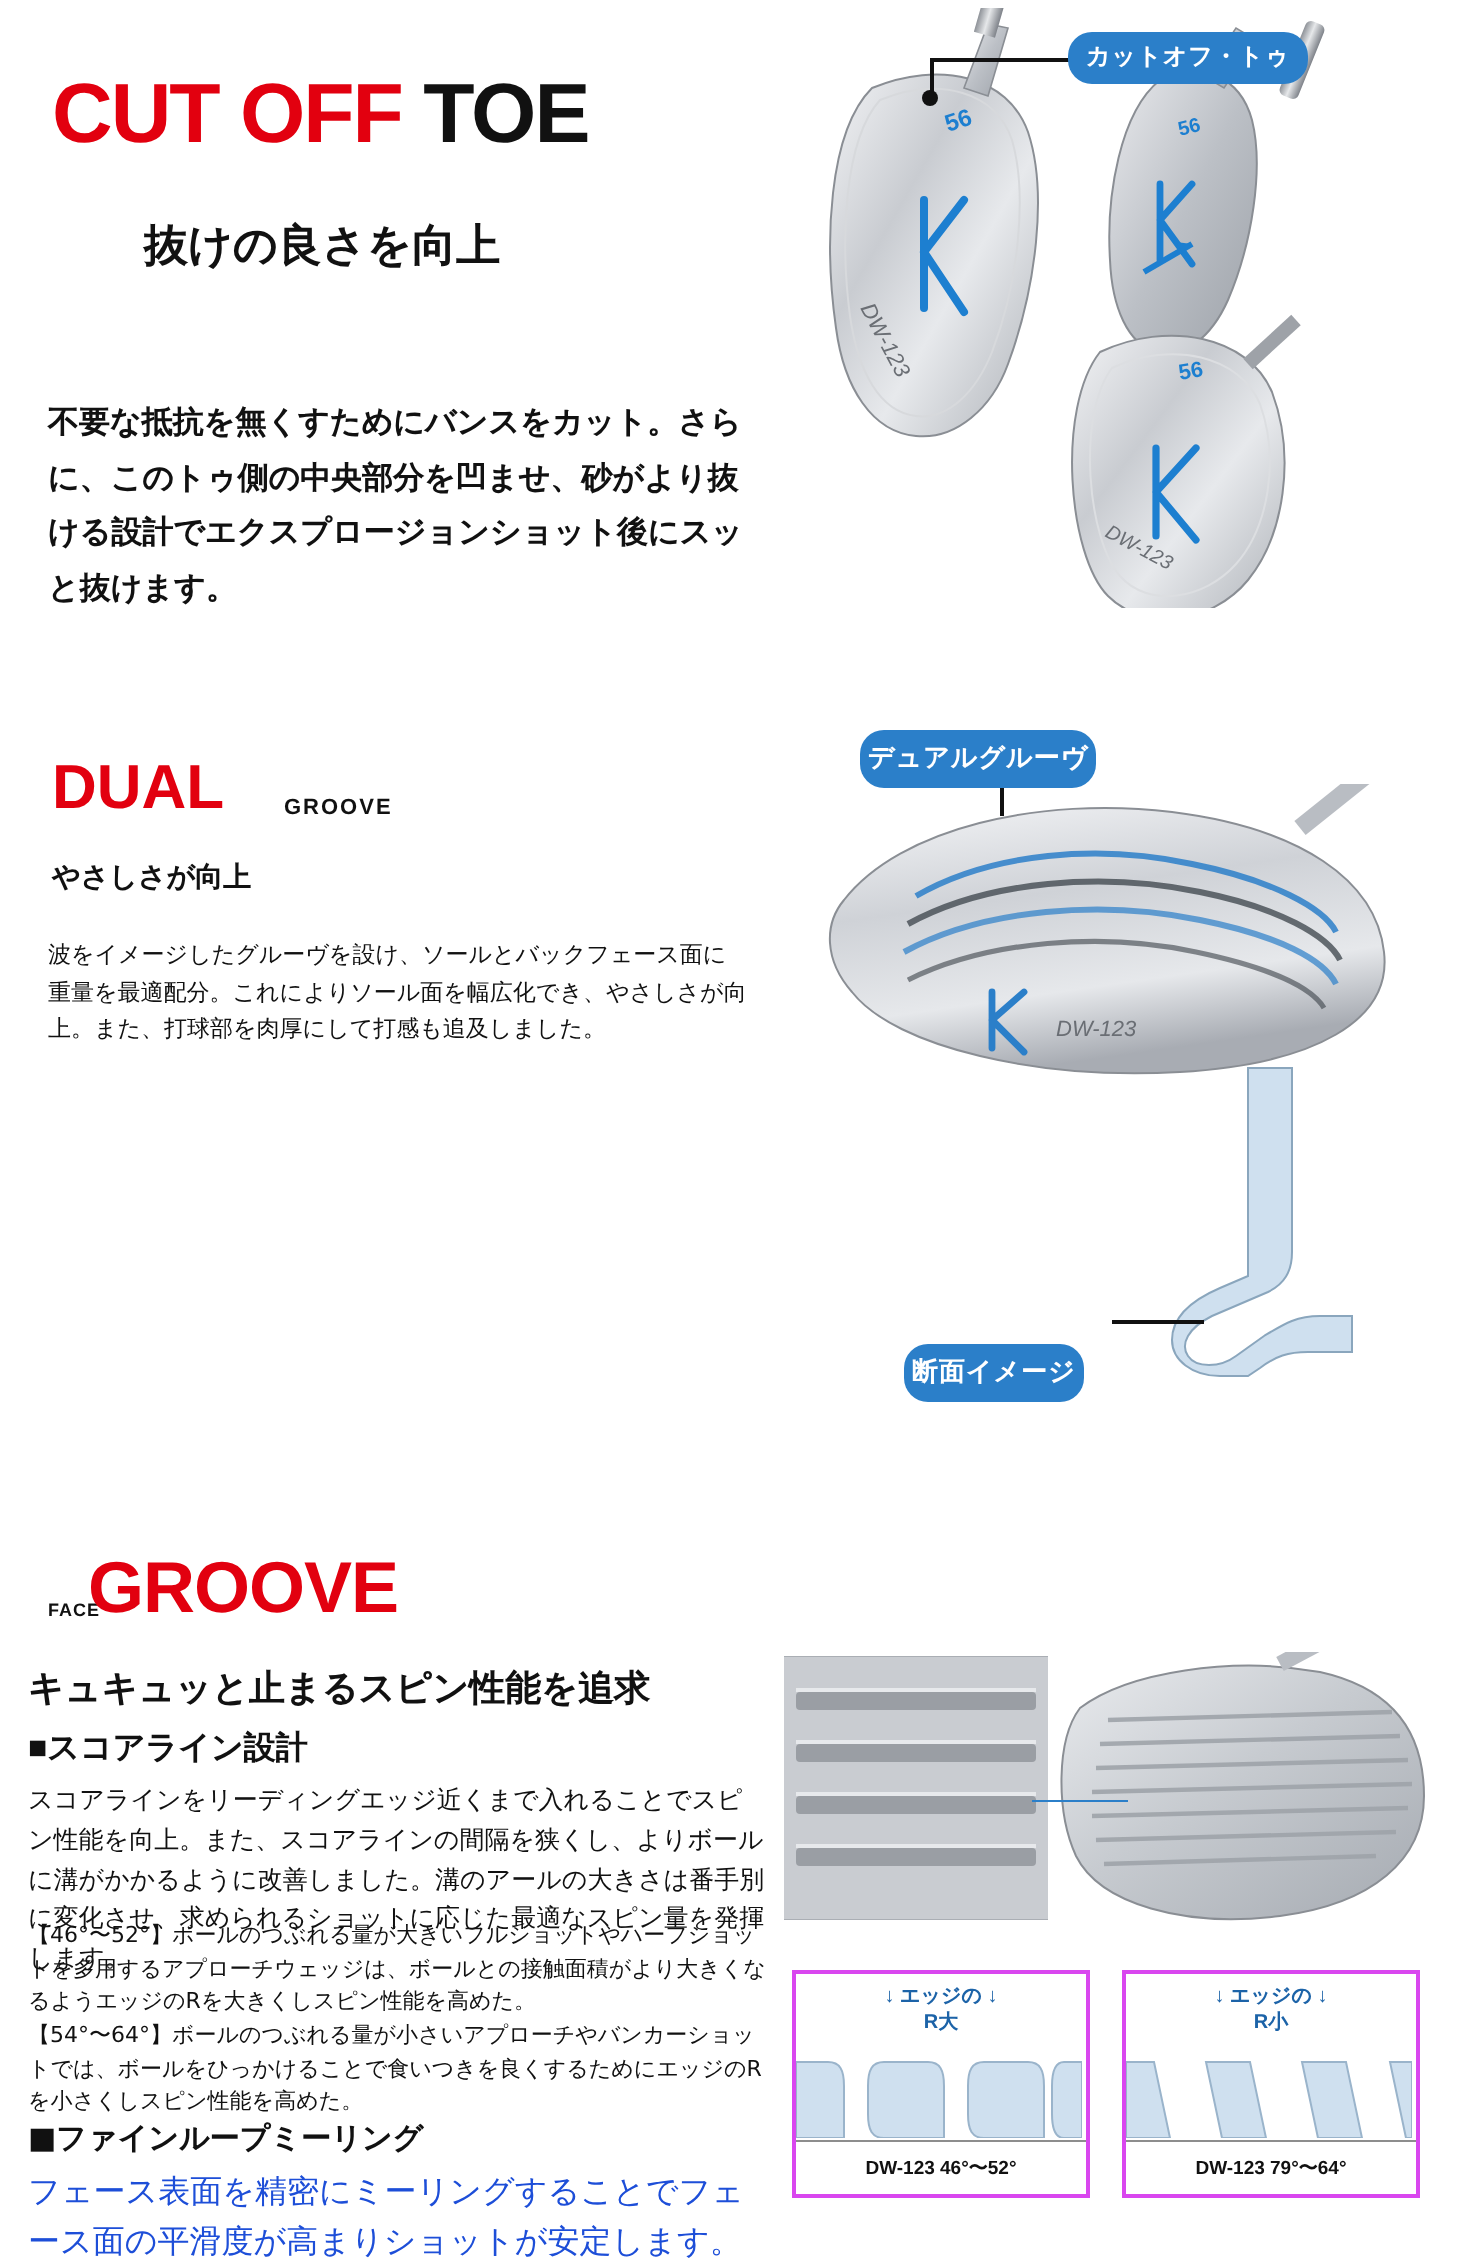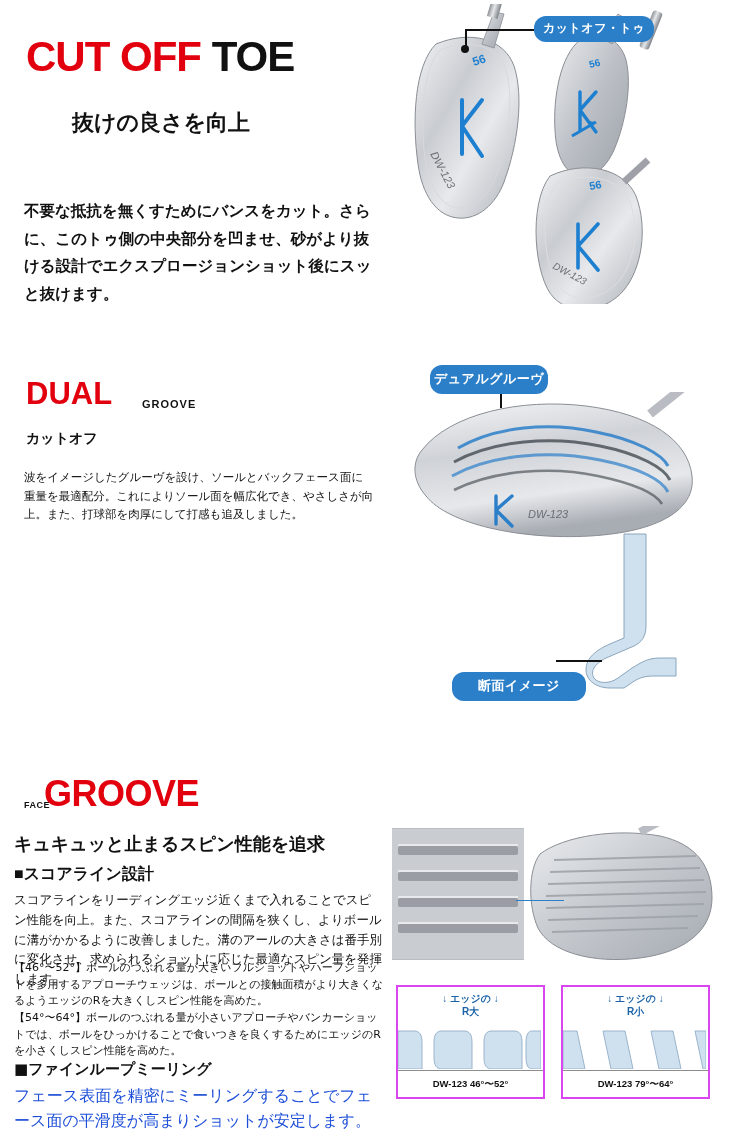--- a/index.html
+++ b/index.html
@@ -90,21 +90,21 @@
   
   .callout{
     position:absolute;
     background:#2b7fc9;color:#ffffff;font-weight:bold;
     font-size:12px;padding:4px 9px 5px;
     border-radius:12px;white-space:nowrap;
     letter-spacing:0.5px;
   }
   .callout.c1{left:534px;top:16px;font-size:12px;}
   .callout.c2{left:430px;top:365px;font-size:13px;padding:5px 4px 6px;}
-  .callout.c3{left:452px;top:672px;font-size:13px;padding:5px 26px 6px;}
+  .callout.c3{left:452px;top:672px;font-size:13px;padding:5px 4px 6px;}
 
   .leader{position:absolute;background:#111;}
 
   
   .art{position:absolute;}
 
   
   .spec{
     position:absolute;top:985px;width:145px;height:110px;
     border:2px solid #d946ef;background:#fff;
@@ -221,21 +221,21 @@
   <div class="callout c2">デュアルグルーヴ</div>
 
   <svg class="art" style="left:580px;top:530px;" width="140" height="160" viewBox="0 0 140 160">
     <path d="M44 4 L66 4 L66 96 C66 106 62 112 54 116 L26 128 C14 134 10 142 14 148 C18 154 30 154 38 148 L52 138 C62 132 68 128 80 128 L96 128 L96 146 L74 146 C64 146 58 148 50 154 L44 158 L30 158 C16 158 6 150 6 140 C6 128 16 120 30 114 L44 108 Z" fill="#cfe0ef" stroke="#8aa6bd" stroke-width="1"></path>
   </svg>
   <div class="leader" style="left:556px;top:660px;width:46px;height:2px;"></div>
   <div class="callout c3">断面イメージ</div>
 
   <div class="s2-title">DUAL</div>
   <div class="s2-title-small">GROOVE</div>
-  <div class="s2-sub jp">カットオフ</div>
+  <div class="s2-sub jp">やさしさが向上</div>
   <div class="s2-body jp">波をイメージしたグルーヴを設け、ソールとバックフェース面に重量を最適配分。これによりソール面を幅広化でき、やさしさが向上。また、打球部を肉厚にして打感も追及しました。</div>
 
   <svg class="art" style="left:392px;top:828px;" width="132" height="132" viewBox="0 0 132 132">
     <rect x="0" y="0" width="132" height="132" fill="#c9ccd1"></rect>
     <g stroke="#8d9298" stroke-width="1" opacity="0.5">
       <path d="M0 0 L132 0 M0 132 L132 132"></path>
     </g>
     <g fill="#9a9ea4">
       <rect x="6" y="18" width="120" height="9" rx="2"></rect>
       <rect x="6" y="44" width="120" height="9" rx="2"></rect>

